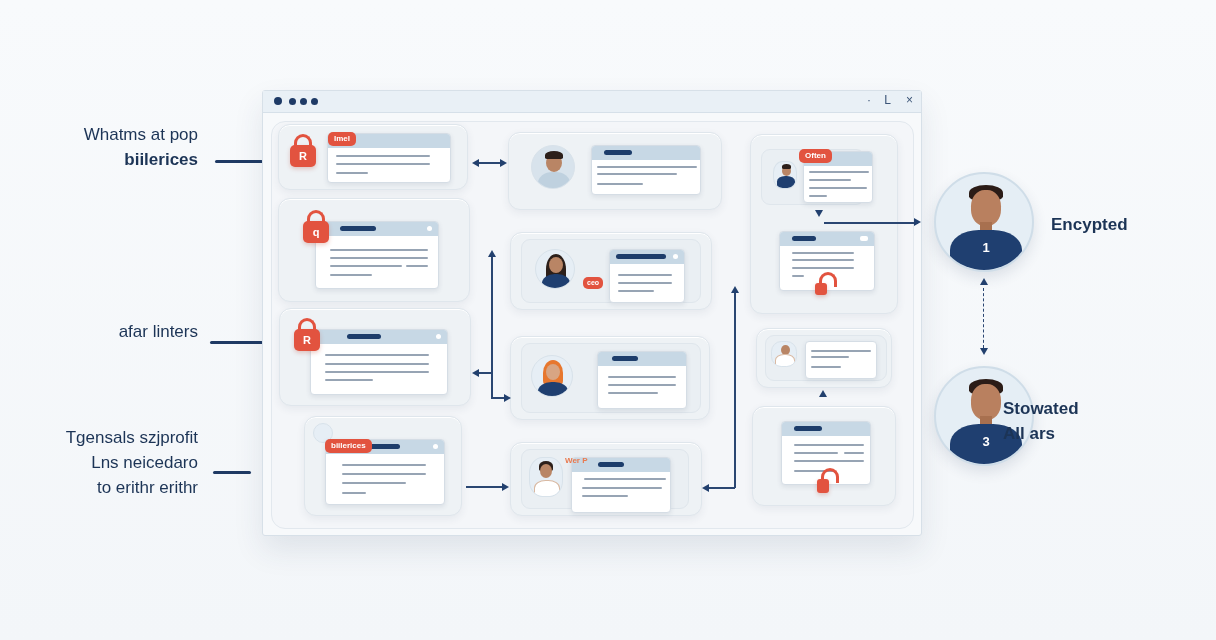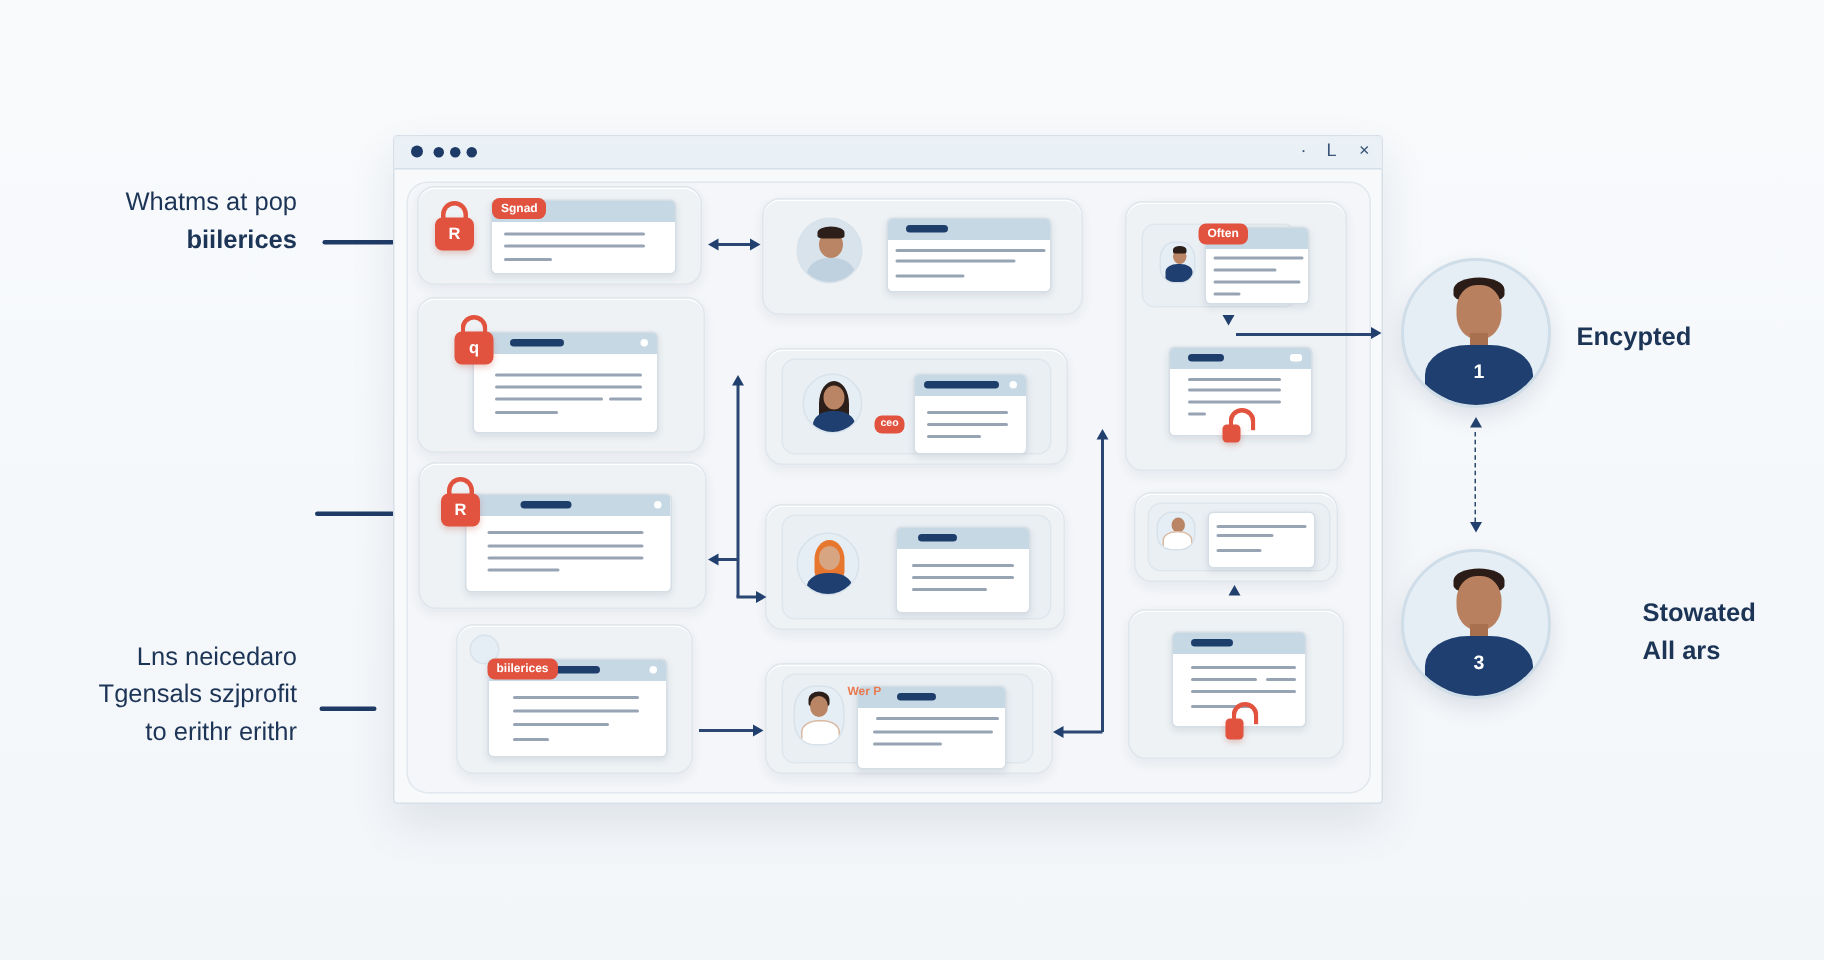--- a/index.html
+++ b/index.html
@@ -97,26 +97,27 @@
 </head>
 <body>
 
 <div class="annot" style="left:40px; top:122px; width:158px;">
   <span class="line">Whatms at pop</span>
   <span class="line bold">biilerices</span>
 </div>
 <div class="annot-rule" style="left:215px; top:160px; width:48px;"></div>
 
 <div class="annot" style="left:40px; top:319px; width:158px;">
+  <span class="line">afar linters</span>
 </div>
 <div class="annot-rule" style="left:210px; top:341px; width:53px;"></div>
 
 <div class="annot" style="left:20px; top:425px; width:178px;">
+  <span class="line">Tgensals szjprofit</span>
   <span class="line">Lns neicedaro</span>
-  <span class="line">Tgensals szjprofit</span>
   <span class="line">to erithr erithr</span>
 </div>
 <div class="annot-rule" style="left:213px; top:471px; width:38px;"></div>
 
 <div class="window">
   <div class="titlebar">
     <span class="dot" style="left:11px; width:8px; height:8px; top:6px;"></span>
     <span class="dot" style="left:26px;"></span>
     <span class="dot" style="left:37px;"></span>
     <span class="dot" style="left:48px;"></span>
@@ -128,21 +129,21 @@
   <div class="canvas">
 
     <div class="panel" style="left:6px; top:2px; width:190px; height:66px;">
       <div class="lock" style="left:11px; top:20px;">R</div>
       <div class="card" style="left:48px; top:8px; width:124px; height:50px;">
         <div class="card-head"></div>
         <div class="ln" style="left:8px; top:21px; width:94px;"></div>
         <div class="ln" style="left:8px; top:29px; width:94px;"></div>
         <div class="ln" style="left:8px; top:38px; width:32px;"></div>
       </div>
-      <span class="tag" style="left:49px; top:7px;">Sgnad</span>
+      <span class="tag" style="left:49px; top:7px;">Imel</span>
     </div>
 
     <div class="panel" style="left:6px; top:76px; width:192px; height:104px;">
       <div class="card" style="left:36px; top:22px; width:124px; height:68px;">
         <div class="card-head">
             <span class="pill" style="left:24px; width:36px;"></span>
             <span class="hdot"></span>
           </div>
         <div class="ln" style="left:14px; top:27px; width:98px;"></div>
         <div class="ln" style="left:14px; top:35px; width:98px;"></div>
@@ -348,16 +349,16 @@
 <div class="arrowhead ah-up" style="left:980px; top:278px;"></div>
 <div class="abs" style="left:983px; top:288px; width:0; height:60px; border-left:1.5px dashed #2a4672;"></div>
 <div class="arrowhead ah-down" style="left:980px; top:348px;"></div>
 
 <div class="user-circle" style="left:934px; top:366px;">
   <div class="hair"></div>
     <div class="head"></div>
     <div class="neck"></div>
   <div class="shirt">3</div>
 </div>
-<div class="user-label" style="left:1095px; top:396px;">
+<div class="user-label" style="left:1003px; top:396px;">
   <div>Stowated</div>
   <div>All ars</div>
 </div>
 
 </body></html>

